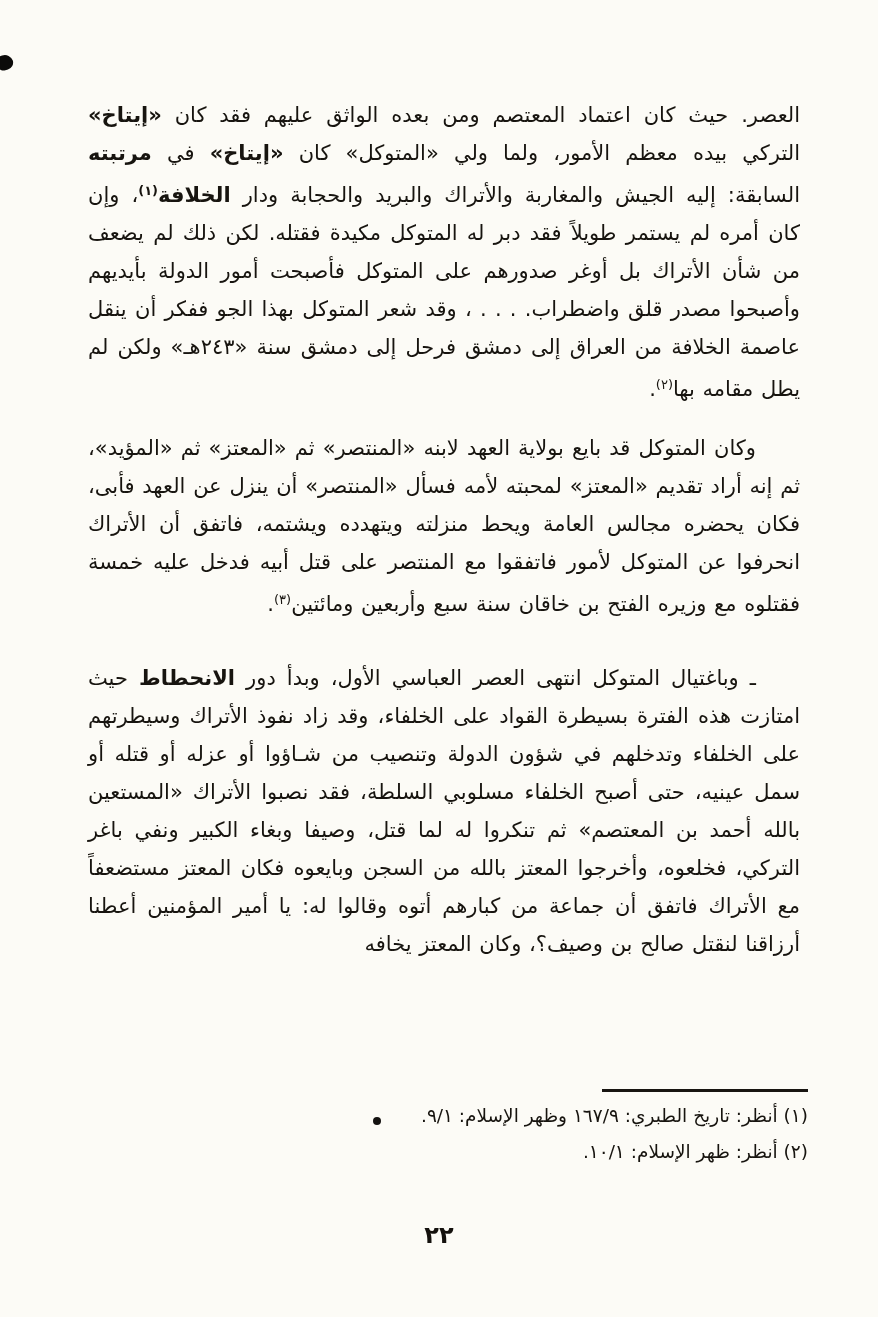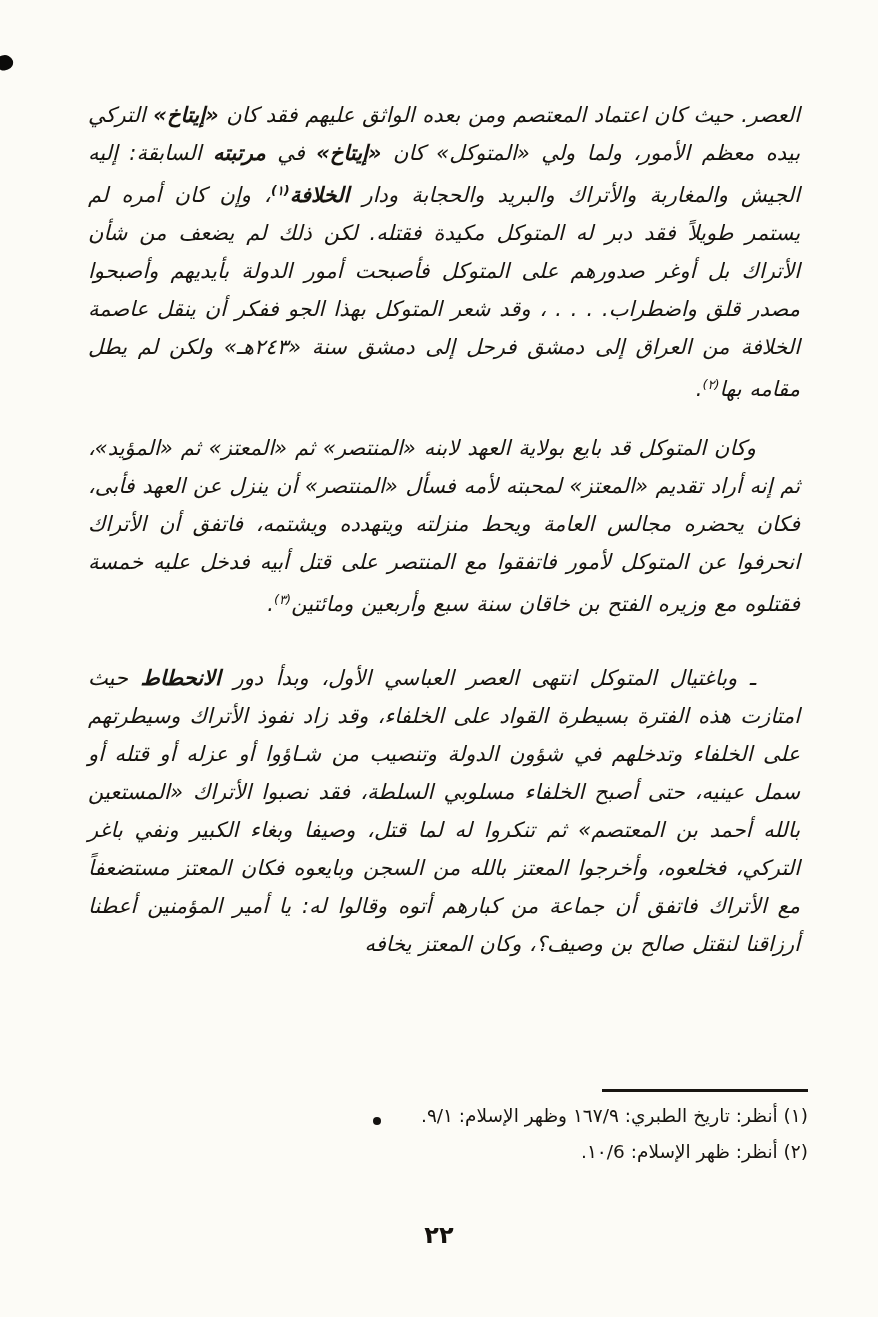--- a/index.html
+++ b/index.html
@@ -38,21 +38,20 @@
     direction: rtl;
   }
   .para {
     margin: 0;
     font-size: 21px;
     line-height: 38px;
     text-align: justify;
     text-justify: inter-word;
     color: #17140f;
     word-spacing: 1px;
-    font-style: italic;
   }
   .para.m1 { margin-bottom: 21px; }
   .para.m2 { margin-bottom: 36px; margin-top: 9px; }
   .indent { text-indent: 44px; }
   .b { font-weight: bold; }
   .sup {
     font-size: 13px;
     vertical-align: 7px;
   }
   .footnotes {
@@ -101,20 +100,20 @@
 
   <div class="text-block">
     <p class="para m1"><span>العصر. حيث كان اعتماد المعتصم ومن بعده الواثق عليهم فقد كان </span><span class="b">«إيتاخ»</span><span> التركي بيده معظم الأمور، ولما ولي «المتوكل» كان </span><span class="b">«إيتاخ»</span><span> في </span><span class="b">مرتبته</span><span> السابقة: إليه الجيش والمغاربة والأتراك والبريد والحجابة ودار </span><span class="b">الخلافة</span><span class="b sup">(١)</span><span>، وإن كان أمره لم يستمر طويلاً فقد دبر له المتوكل مكيدة فقتله. لكن ذلك لم يضعف من شأن الأتراك بل أوغر صدورهم على المتوكل فأصبحت أمور الدولة بأيديهم وأصبحوا مصدر قلق واضطراب. . . . ، وقد شعر المتوكل بهذا الجو ففكر أن ينقل عاصمة الخلافة من العراق إلى دمشق فرحل إلى دمشق سنة «٢٤٣هـ» ولكن لم يطل مقامه بها</span><span class="sup">(٢)</span><span>.</span></p>
     <p class="para m2 indent"><span>وكان المتوكل قد بايع بولاية العهد لابنه «المنتصر» ثم «المعتز» ثم «المؤيد»، ثم إنه أراد تقديم «المعتز» لمحبته لأمه فسأل «المنتصر» أن ينزل عن العهد فأبى، فكان يحضره مجالس العامة ويحط منزلته ويتهدده ويشتمه، فاتفق أن الأتراك انحرفوا عن المتوكل لأمور فاتفقوا مع المنتصر على قتل أبيه فدخل عليه خمسة فقتلوه مع وزيره الفتح بن خاقان سنة سبع وأربعين ومائتين</span><span class="sup">(٣)</span><span>.</span></p>
     <p class="para indent"><span>ـ </span><span>وباغتيال المتوكل انتهى العصر العباسي الأول، وبدأ دور </span><span class="b">الانحطاط</span><span> حيث امتازت هذه الفترة بسيطرة القواد على الخلفاء، وقد زاد نفوذ الأتراك وسيطرتهم على الخلفاء وتدخلهم في شؤون الدولة وتنصيب من شـاؤوا أو عزله أو قتله أو سمل عينيه، حتى أصبح الخلفاء مسلوبي السلطة، فقد نصبوا الأتراك «المستعين بالله أحمد بن المعتصم» ثم تنكروا له لما قتل، وصيفا وبغاء الكبير ونفي باغر التركي، فخلعوه، وأخرجوا المعتز بالله من السجن وبايعوه فكان المعتز مستضعفاً مع الأتراك فاتفق أن جماعة من كبارهم أتوه وقالوا له: يا أمير المؤمنين أعطنا أرزاقنا لنقتل صالح بن وصيف؟، وكان المعتز يخافه</span></p>
   </div>
 
   <div class="footnotes">
     <div class="fn-rule"></div>
     <div class="fn">(١) أنظر: تاريخ الطبري: ١٦٧/٩ وظهر الإسلام: ٩/١.</div>
-    <div class="fn">(٢) أنظر: ظهر الإسلام: ١٠/6.</div>
+    <div class="fn">(٢) أنظر: ظهر الإسلام: ١٠/١.</div>
   </div>
 
   <div class="dot-mark"></div>
 
   <div class="page-number">٢٢</div>
 
 </div>
 
 </body></html>

